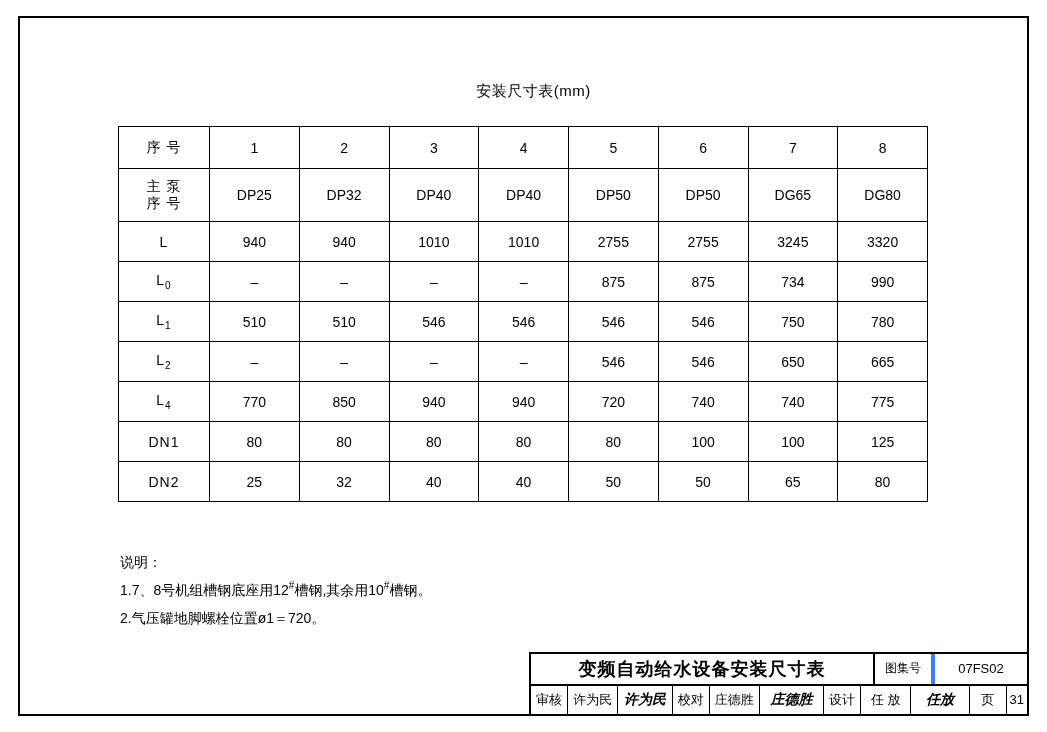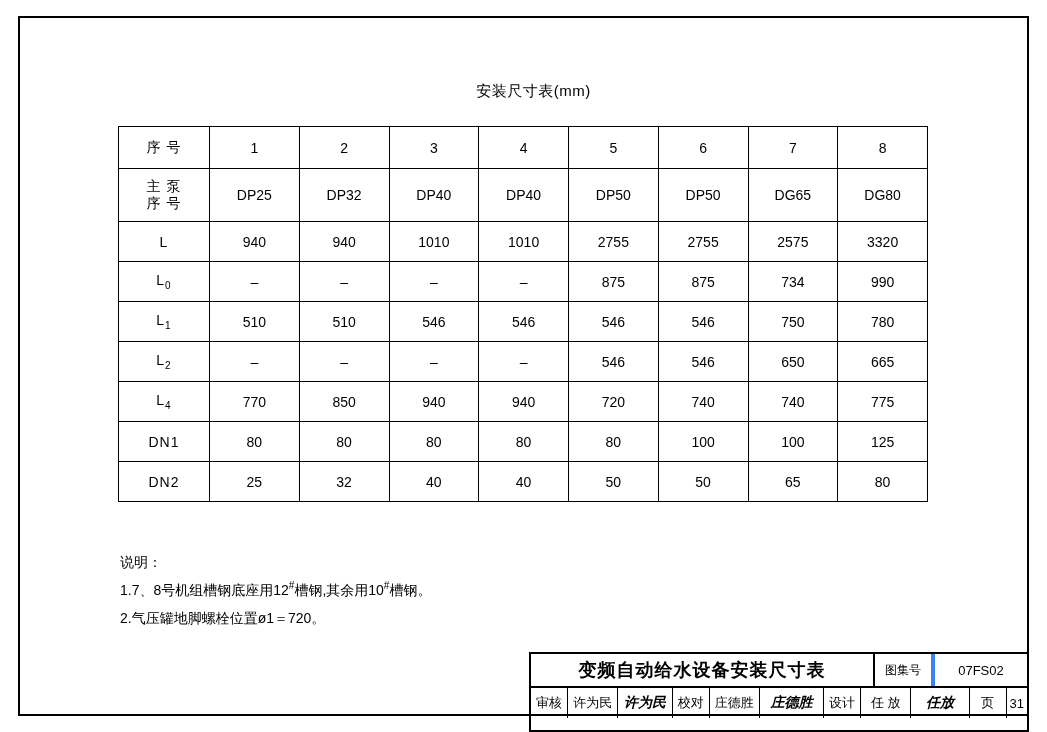--- a/index.html
+++ b/index.html
@@ -91,21 +91,21 @@
   .sup {
     font-size: 10px;
     vertical-align: super;
   }
   
   .titleblock {
     position: absolute;
     left: 529px;
     top: 652px;
     width: 500px;
-    height: 80px;
+    height: 64px;
     border: 2px solid #000000;
     box-sizing: border-box;
     display: flex;
     flex-direction: column;
     text-align: center;
   }
   .tb-row1 {
     display: flex;
     height: 32px;
     border-bottom: 2px solid #000000;
@@ -203,21 +203,21 @@
           <td>DG80</td>
         </tr>
         <tr>
           <td class="rowhead"><span>L</span></td>
           <td>940</td>
           <td>940</td>
           <td>1010</td>
           <td>1010</td>
           <td>2755</td>
           <td>2755</td>
-          <td>2575</td>
+          <td>3245</td>
           <td>3320</td>
         </tr>
         <tr>
           <td class="rowhead"><span>L</span><span class="sub">0</span></td>
           <td>–</td>
           <td>–</td>
           <td>–</td>
           <td>–</td>
           <td>875</td>
           <td>875</td>

